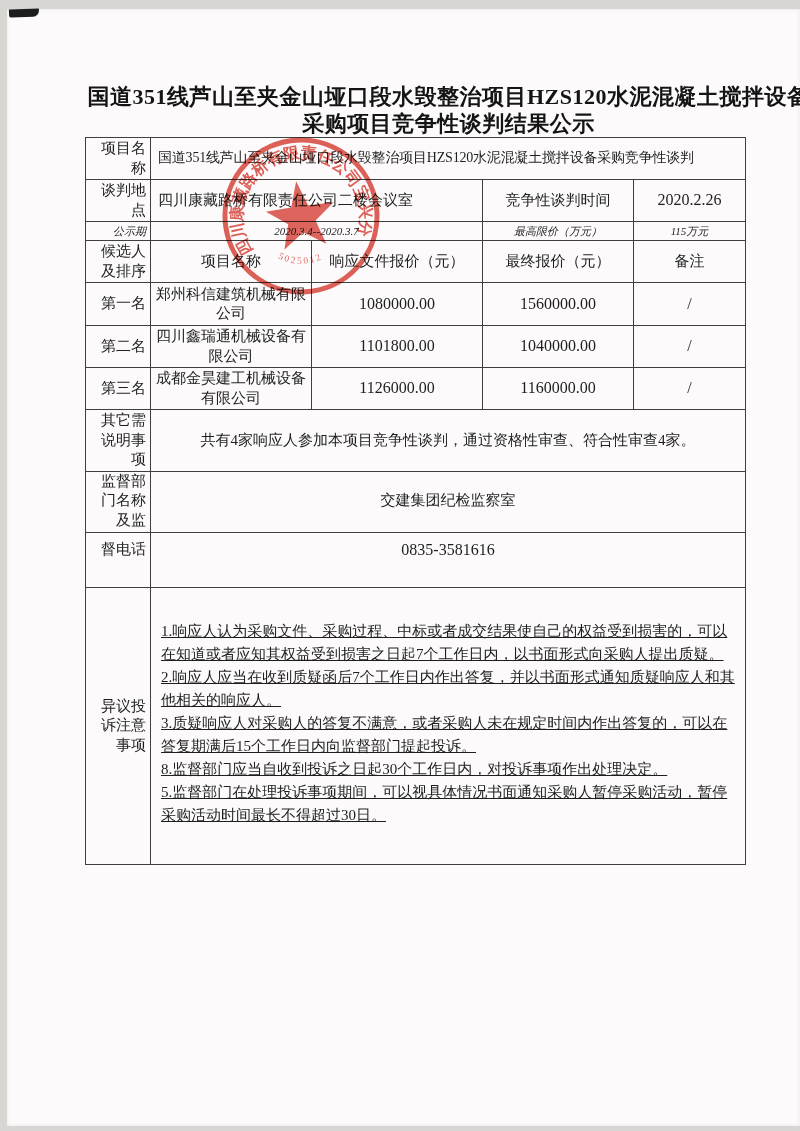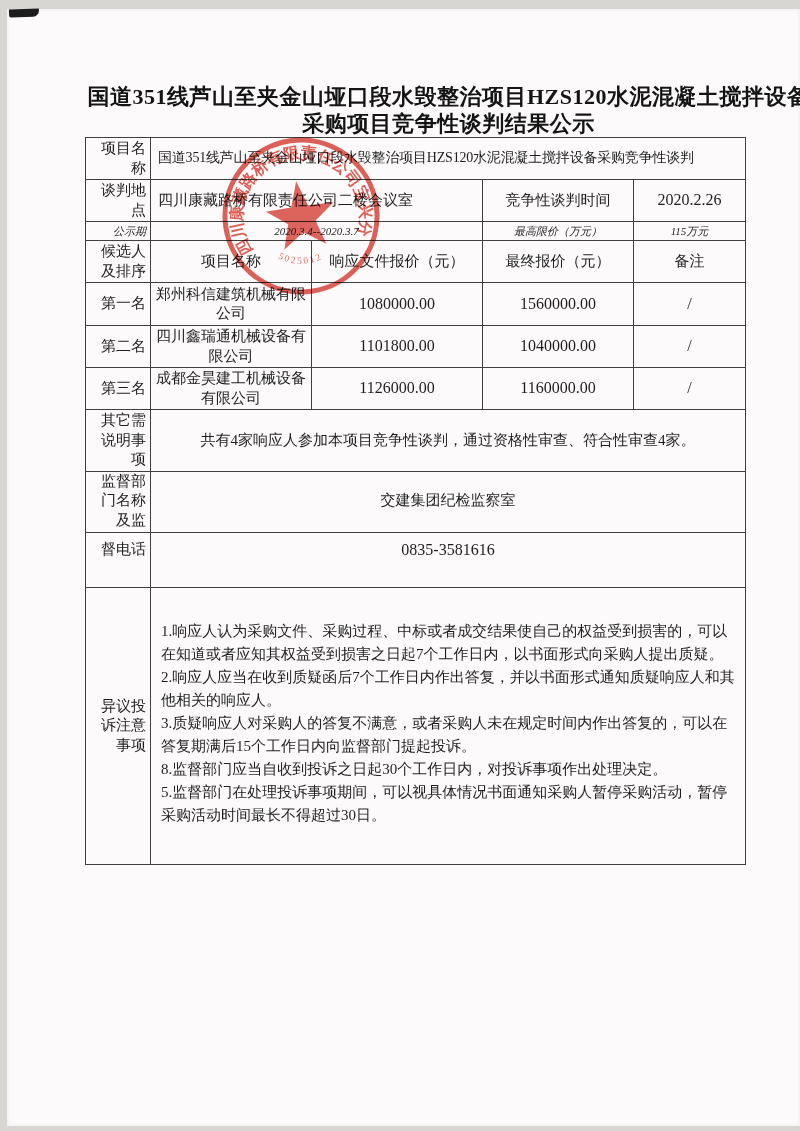--- a/index.html
+++ b/index.html
@@ -40,21 +40,21 @@
   td.lft { text-align:left; padding-left:7px; }
   td.num { text-align:center; font-family:"Liberation Serif", serif; font-size:16px; }
   tr.r1 { height:40px; } tr.r2 { height:47px; } tr.r3 { height:42px; }
   tr.r4 { height:19px; } tr.r5 { height:32px; }
   tr.r6 { height:43px; } tr.r7 { height:40px; } tr.r8 { height:41px; }
   tr.r9 { height:55px; } tr.r10 { height:52px;font-family:Liberation Mono, monospace; } tr.r11 { height:55px; }
   tr.r12 { height:277px; }
   tr.r4 td { padding-top:0; padding-bottom:0; line-height:1.1; font-size:11px;font-style:italic; }
   td.nowrap { white-space:nowrap; font-size:14px; letter-spacing:-0.2px; }
   td.vtop { vertical-align:top; padding-top:7px; }
-  .complaint-cell { vertical-align:top; padding:32px 8px 8px 10px; }
+  .complaint-cell { vertical-align:top; padding:32px 8px 8px 10px;text-decoration:underline; }
   .complaint-item { font-size:15px; line-height:23px; text-align:left; }
   .seal {
     position:absolute; left:210px; top:126px;
     width:168px; height:166px;
     mix-blend-mode:multiply;
     opacity:0.88;
     pointer-events:none;
   }
 </style>
 </head>

